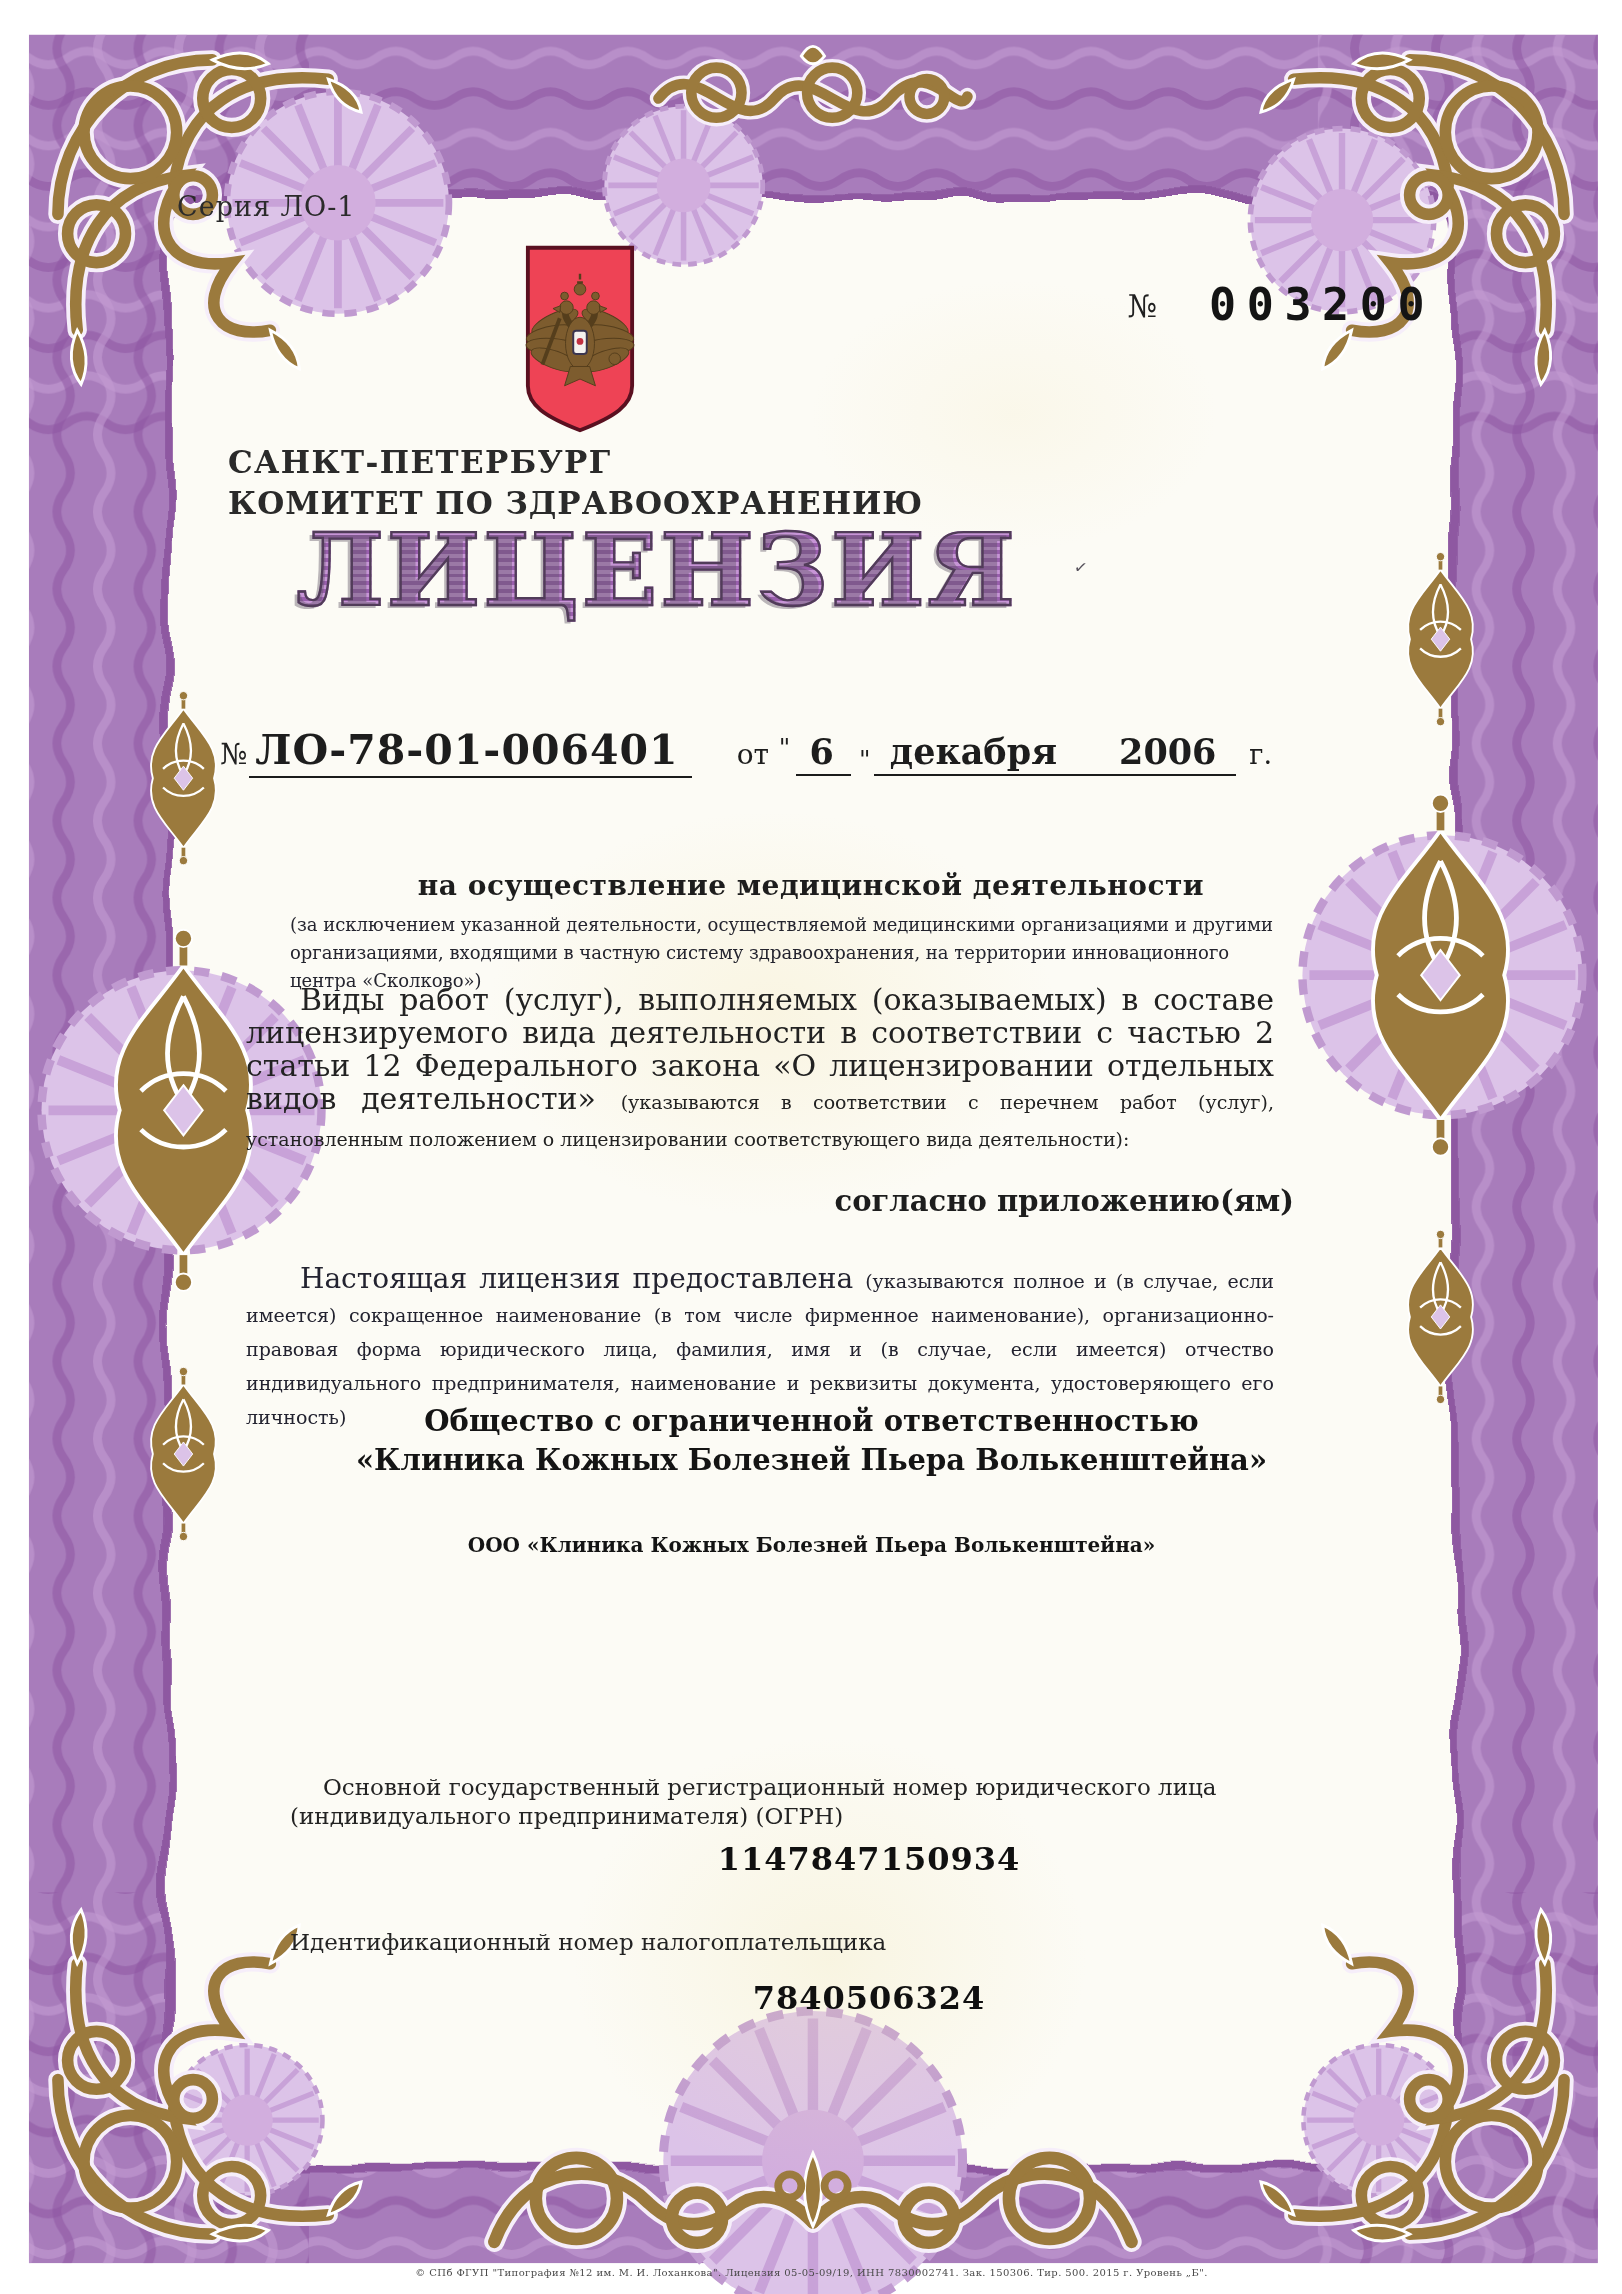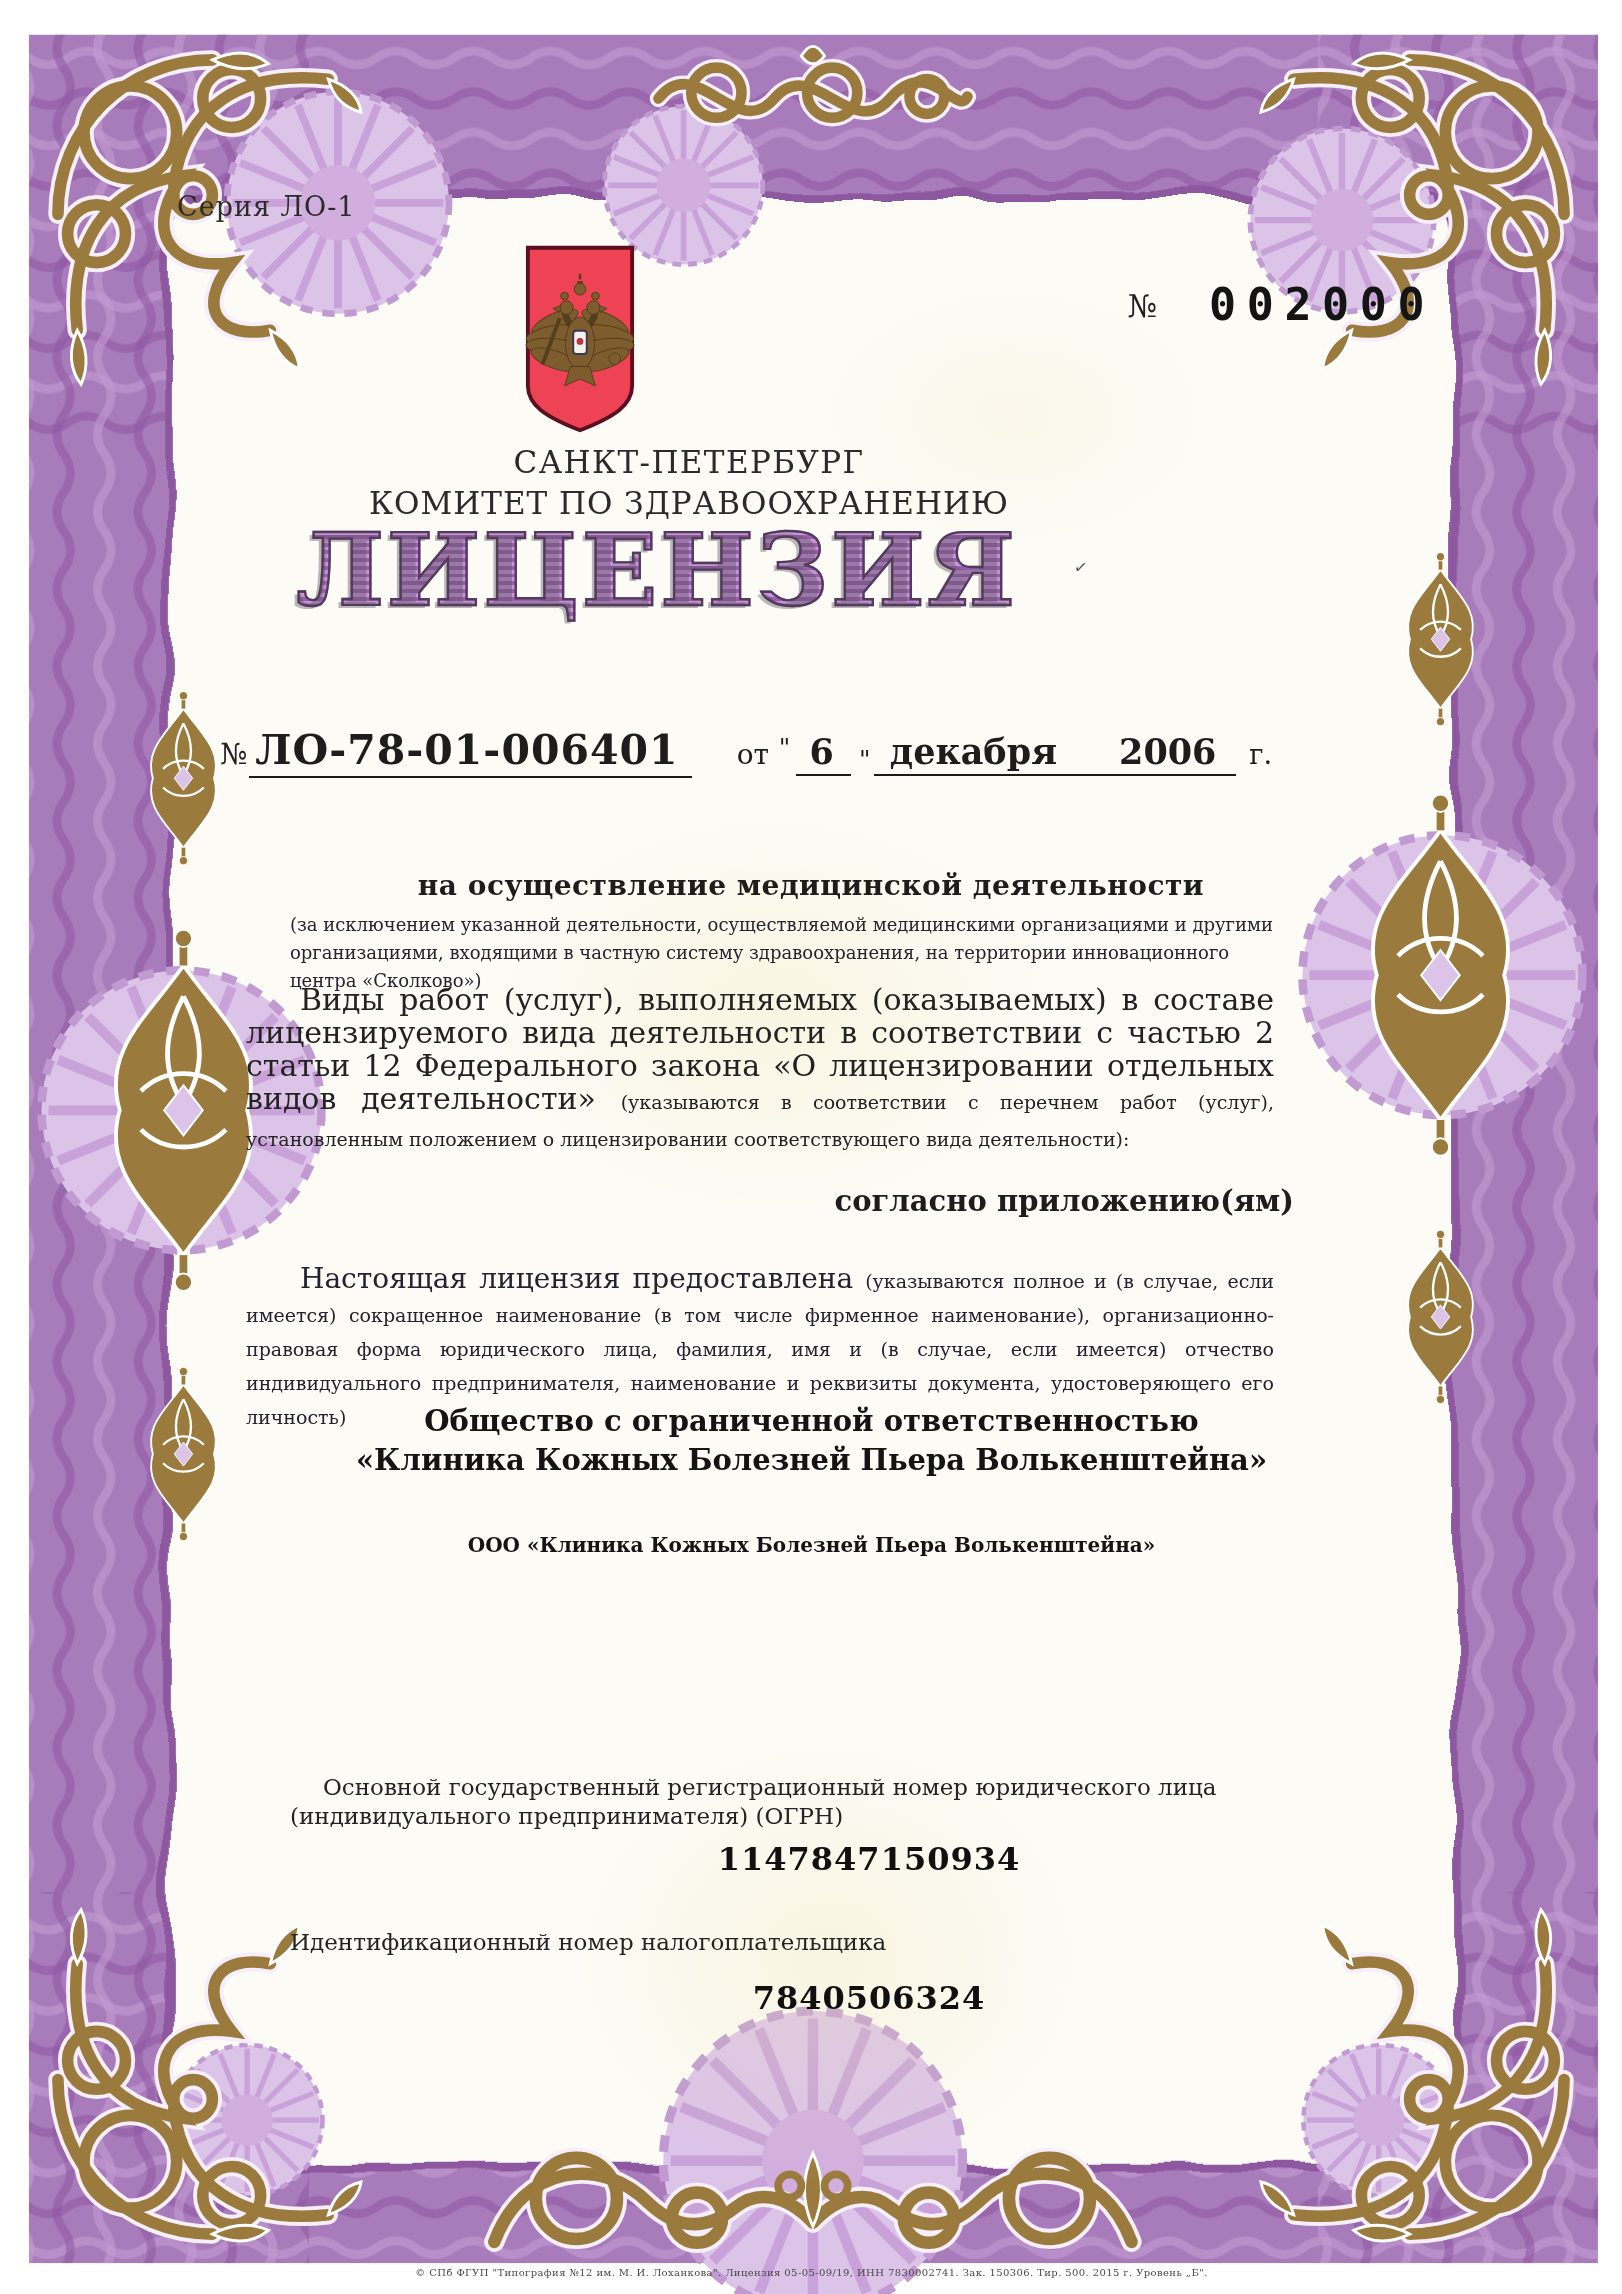--- a/index.html
+++ b/index.html
@@ -10,21 +10,21 @@
   .tint{position:absolute;left:0;top:0;width:1622px;height:2294px;pointer-events:none;
         background:
           radial-gradient(406px 290px at 772px 1014px, rgba(243,229,176,0.28), rgba(243,229,176,0) 70%),
           radial-gradient(367px 319px at 830px 1960px, rgba(240,230,180,0.30), rgba(240,230,180,0) 70%),
           radial-gradient(290px 193px at 1014px 415px, rgba(245,236,200,0.25), rgba(245,236,200,0) 70%);}
   
   .series{left:177px;top:191px;font-size:27px;letter-spacing:1px;color:#2b2b2b;}
   .no-sign{left:1128px;top:288px;font-size:31px;color:#202020;}
   .no-digits{left:1209px;top:278px;font-family:"DejaVu Sans Mono","Liberation Mono",monospace;
              font-size:45px;font-weight:600;letter-spacing:10.6px;color:#141414;}
-  .hdr{left:206px;width:966px;text-align:center;font-weight:normal;color:#2a2a2a;}
+  .hdr{left:228px;width:966px;font-weight:bold;color:#2a2a2a;}
   .city{top:444px;font-size:31px;letter-spacing:1.4px;}
   .committee{top:485px;font-size:31px;letter-spacing:1px;}
   .title-wrap{left:174px;top:521px;width:966px;text-align:center;}
   .title-word{font-size:99px;font-weight:bold;letter-spacing:2.9px;line-height:1;
               color:#b376c3;-webkit-text-stroke:2.4px #513c59;
               text-shadow:-3.9px 2.9px 0 rgba(90,80,95,0.40);}
   @supports ((-webkit-background-clip:text)){
     .title-word{background:repeating-linear-gradient(180deg,#9a5fae 0 3.9px,#c795d6 3.9px 7.7px);
                 -webkit-background-clip:text;background-clip:text;color:transparent;}}
   .licrow{left:220px;top:726px;width:1052px;display:flex;justify-content:space-between;align-items:baseline;}
@@ -236,21 +236,21 @@
       <circle cx="61" cy="50" r="6"></circle>
       <path d="M61,40 v-6 M58,43 h6" fill="none" stroke-width="2.5"></path>
       <line x1="40" y1="80" x2="22" y2="128" stroke-width="4"></line>
       <circle cx="97" cy="122" r="6"></circle>
     </g>
     <rect x="54" y="93" width="14" height="24" rx="3" fill="#f4f2ee" stroke="#3a3550" stroke-width="2"></rect>
     <circle cx="61" cy="104" r="3.5" fill="#c23040"></circle>
   </svg>
 
   <div class="abs no-sign">№</div>
-  <div class="abs no-digits">002000</div>
+  <div class="abs no-digits">003200</div>
 
   <div class="abs hdr city">САНКТ-ПЕТЕРБУРГ</div>
   <div class="abs hdr committee">КОМИТЕТ ПО ЗДРАВООХРАНЕНИЮ</div>
 
   <div class="abs title-wrap">
     <span class="title-word">ЛИЦЕНЗИЯ</span>
   </div>
 
   <div class="abs licrow">
     <div class="lg">

